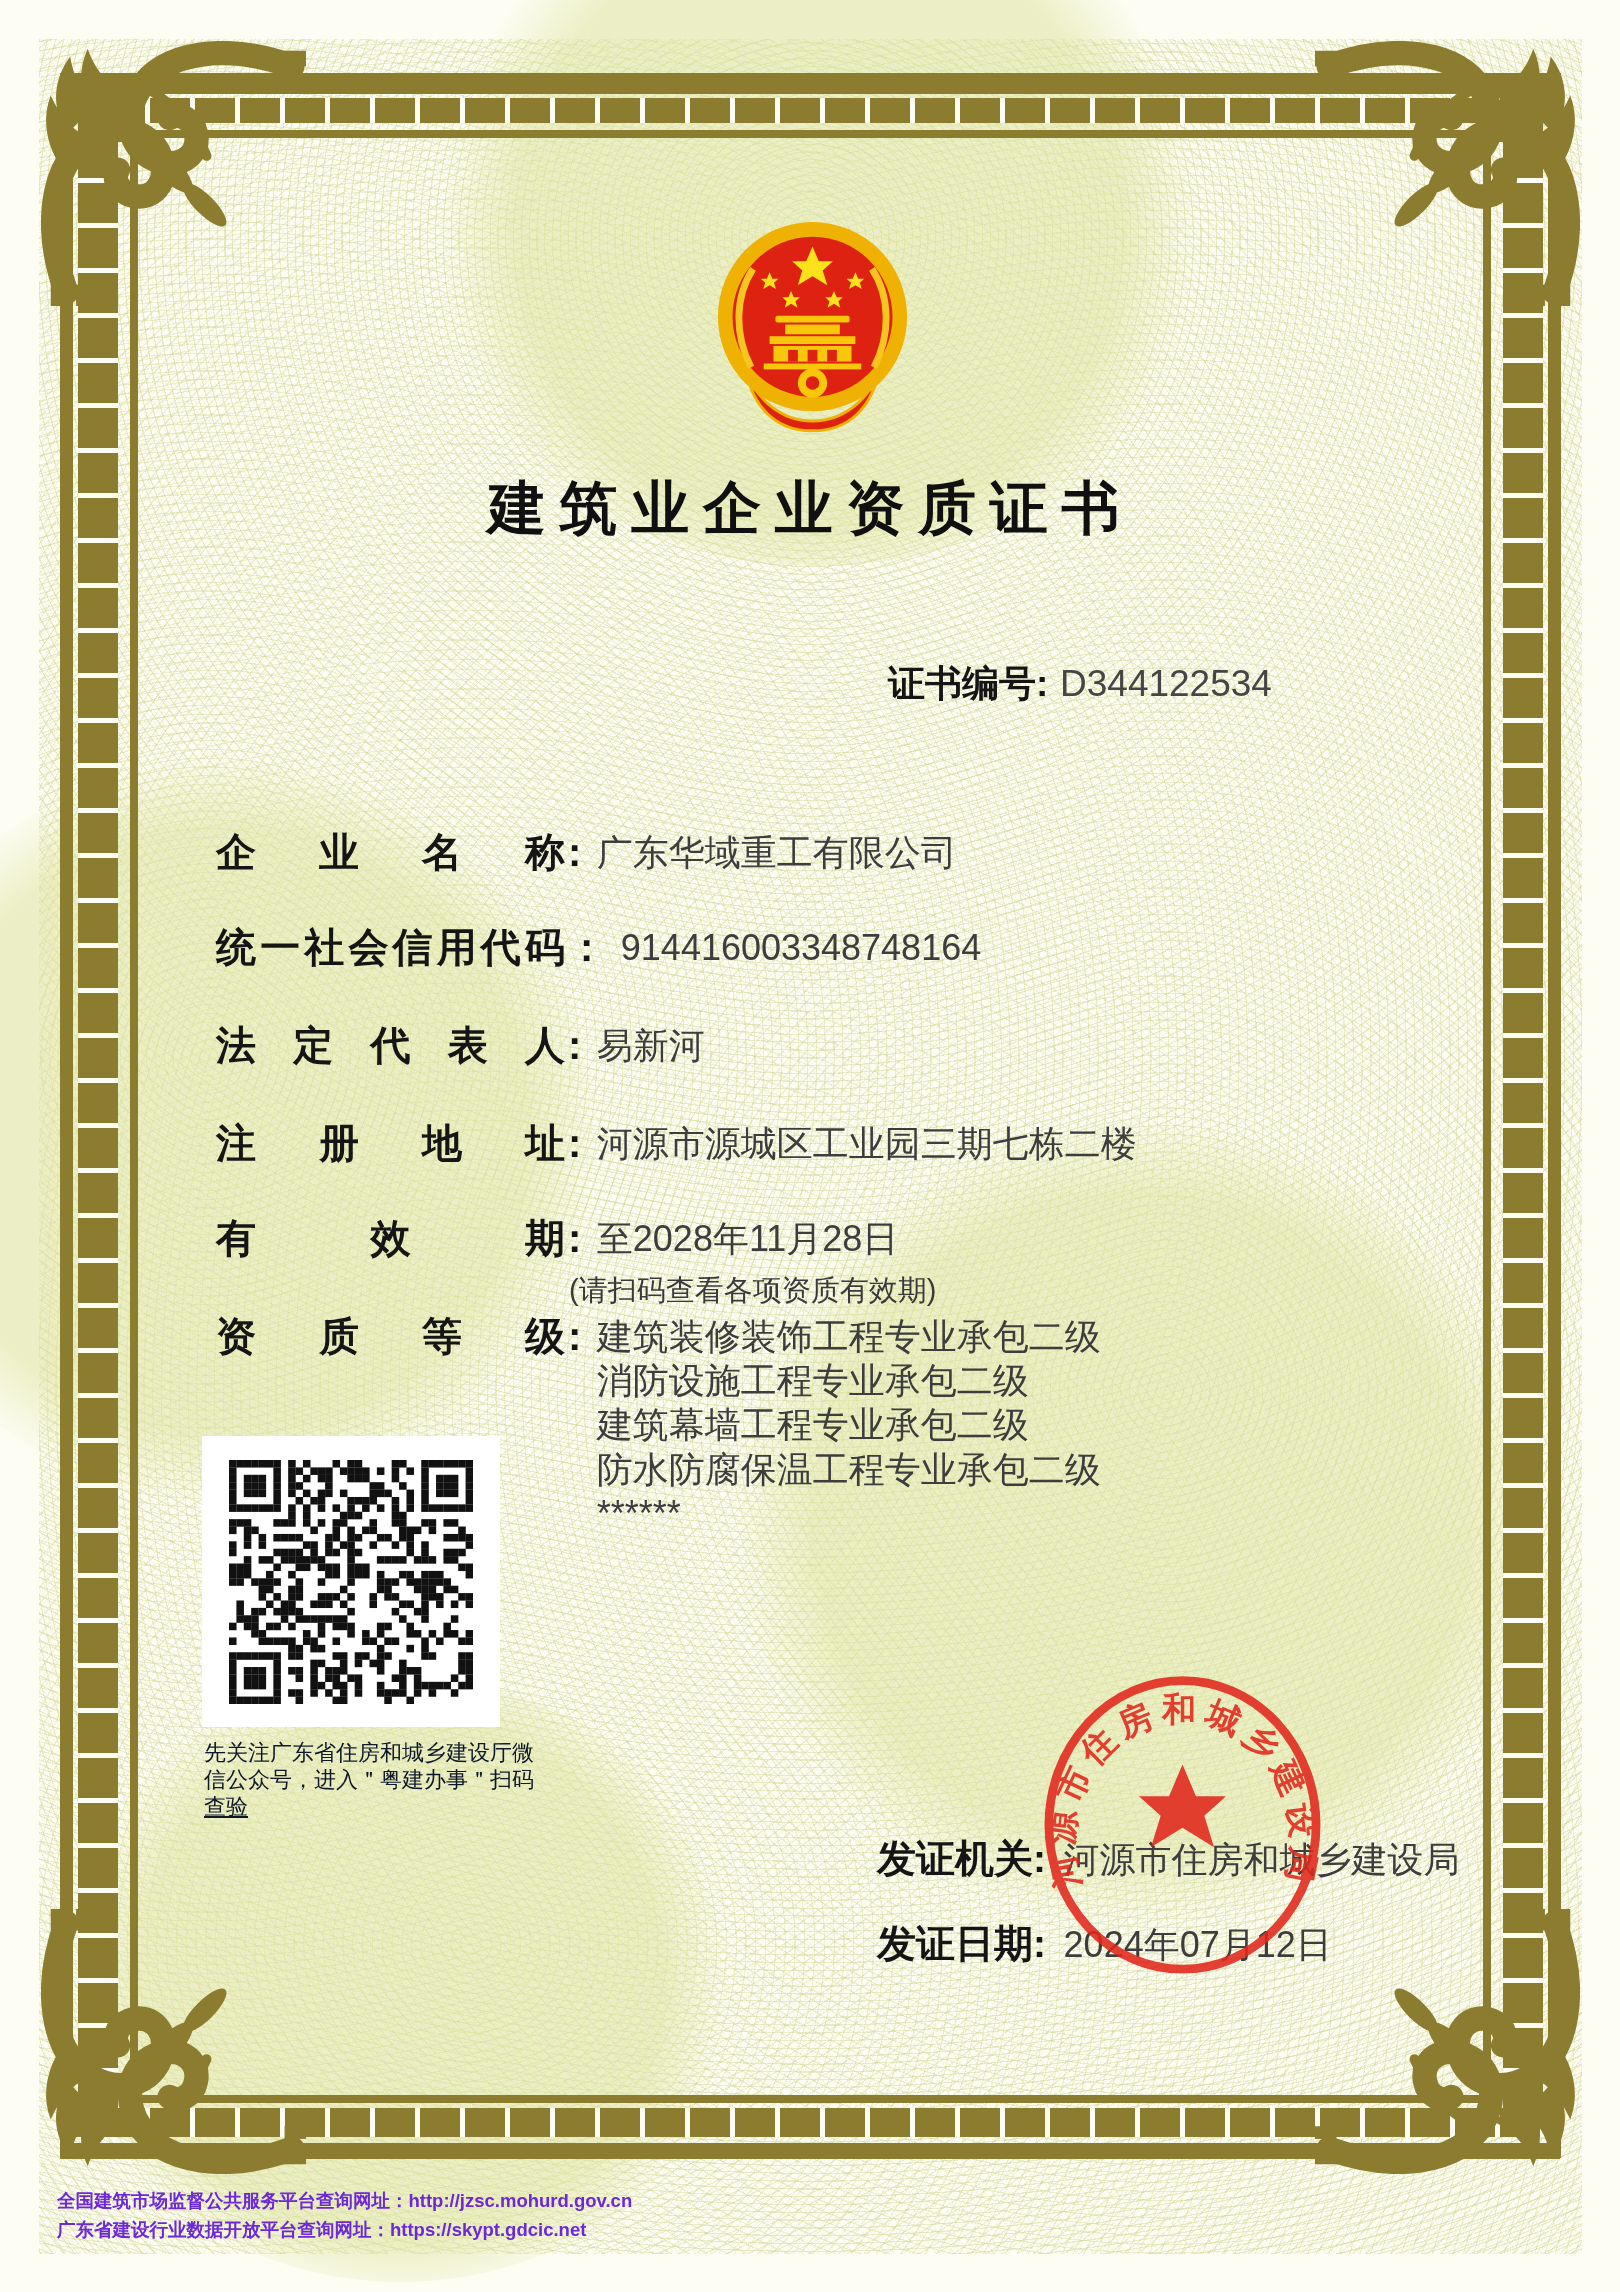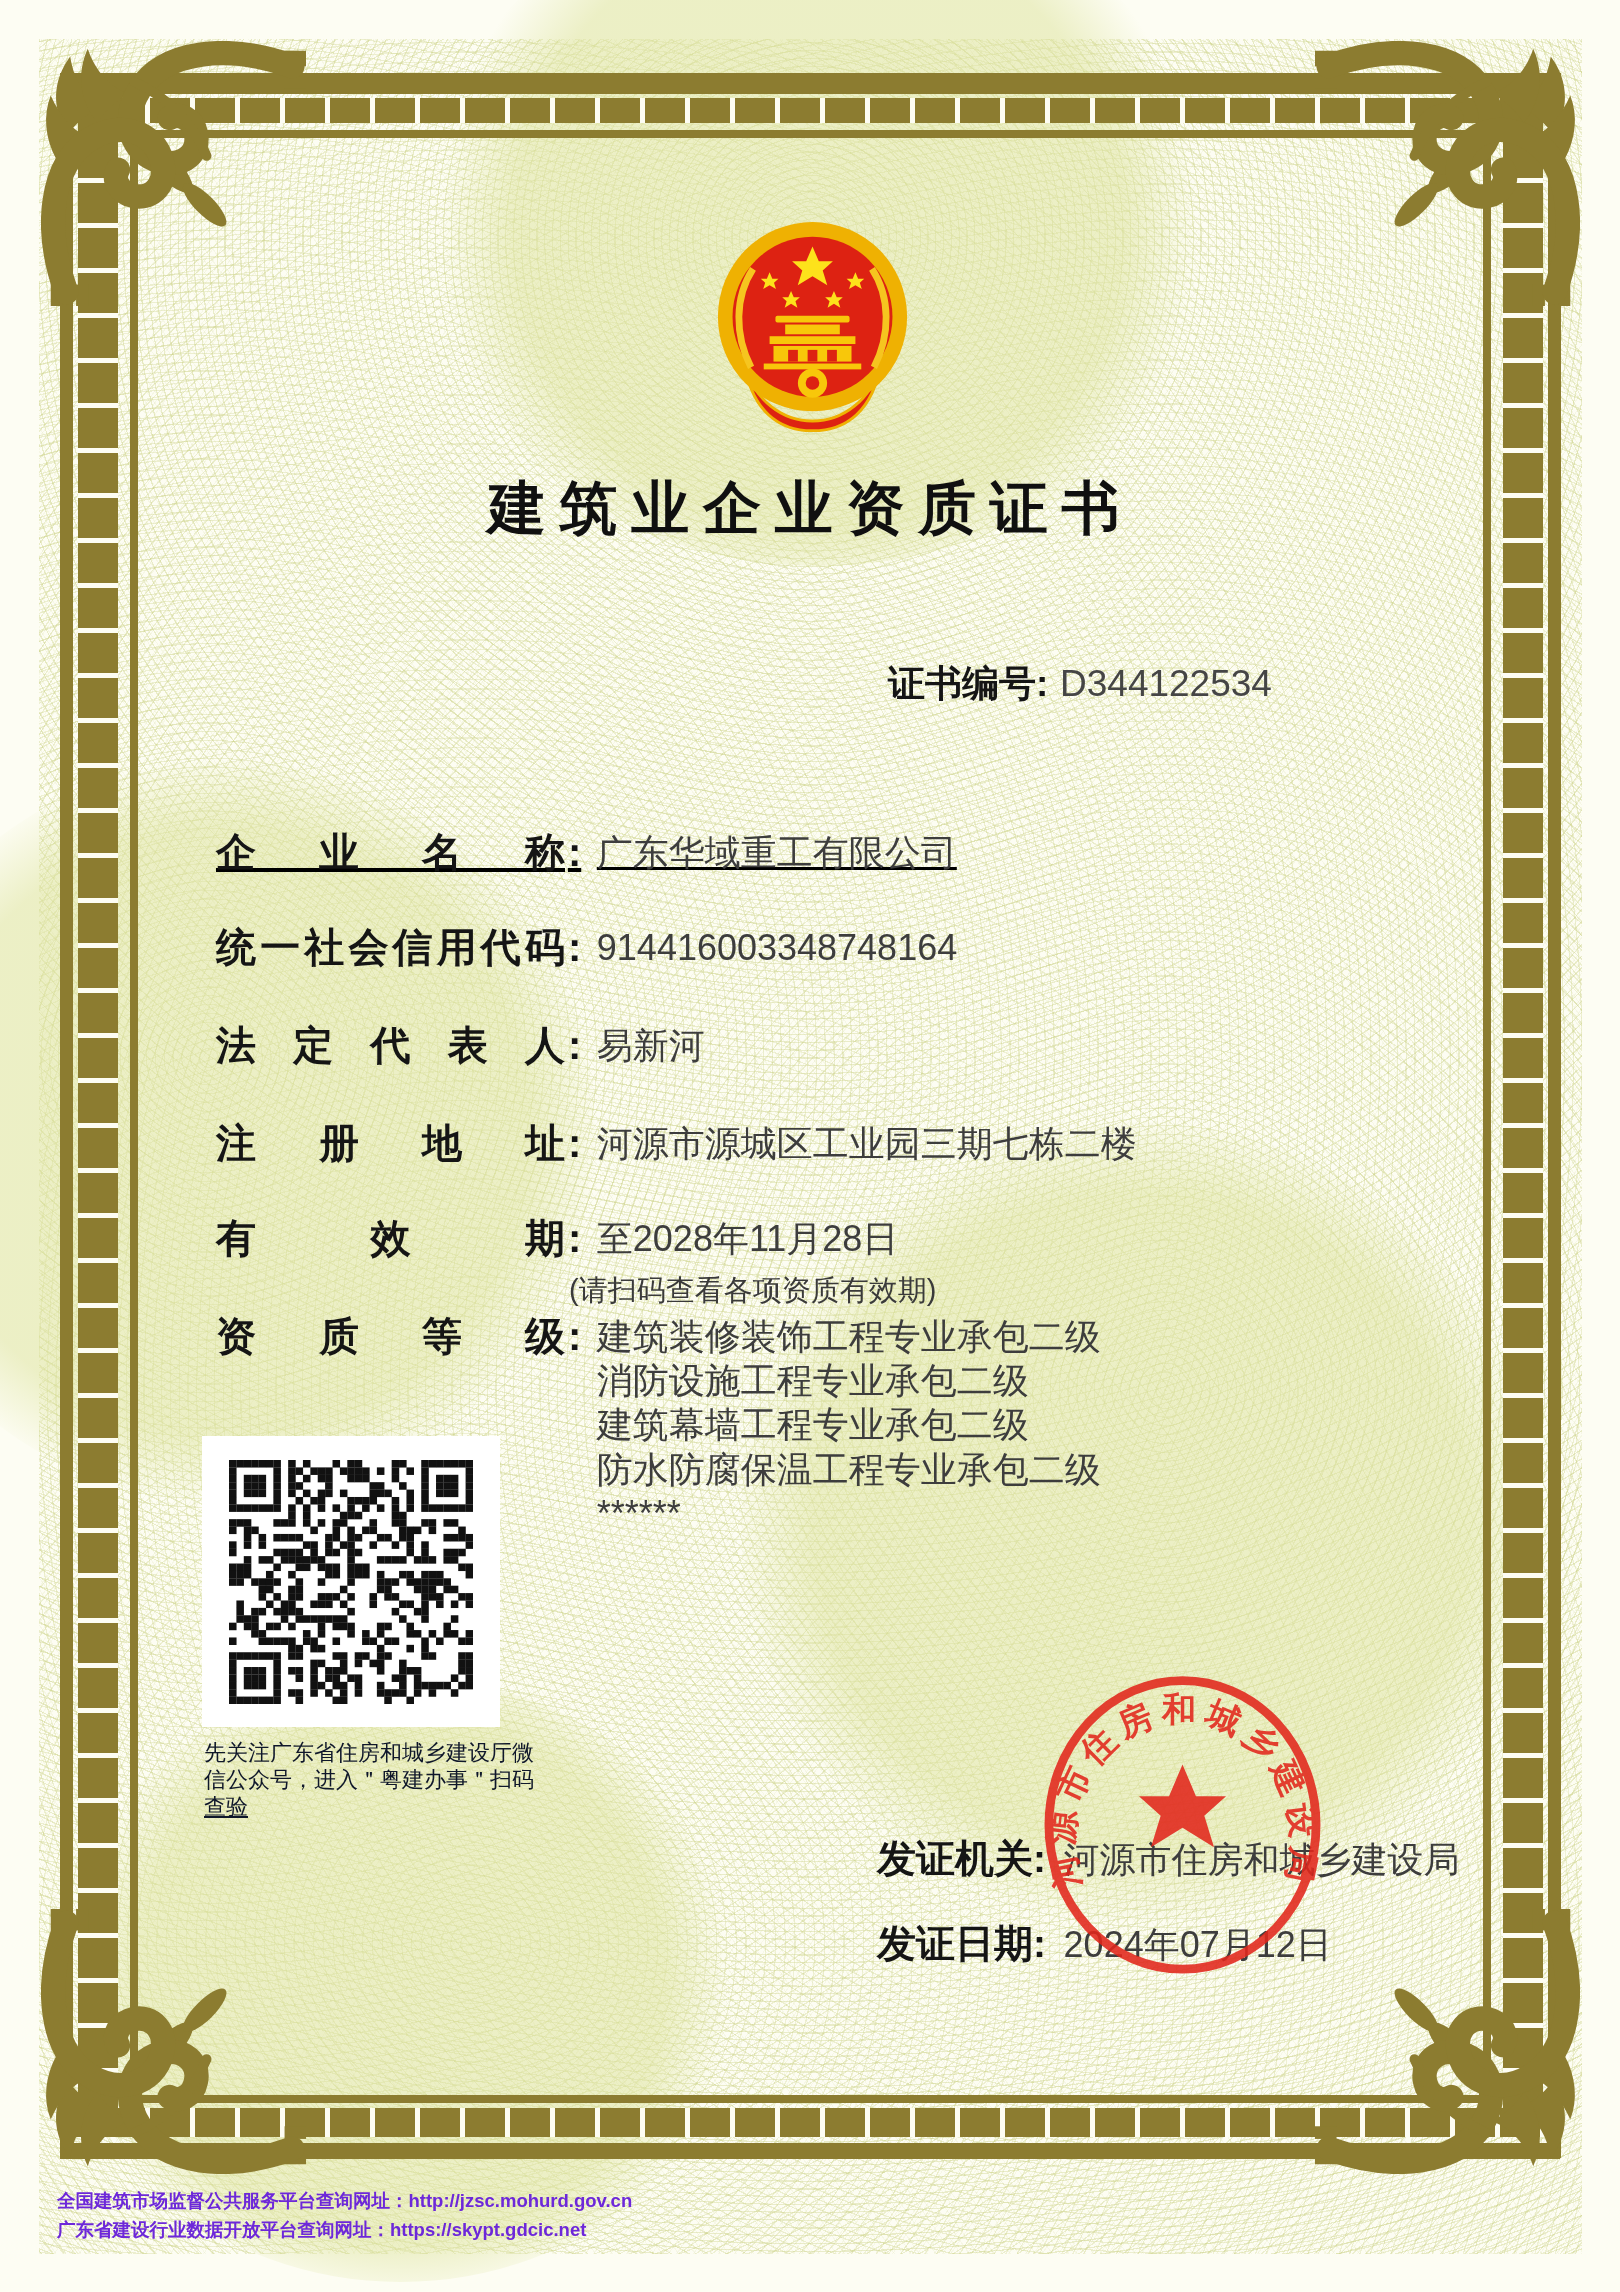--- a/index.html
+++ b/index.html
@@ -131,26 +131,26 @@
     <circle cx="101" cy="168" r="15" fill="#f8c70a"></circle>
     <circle cx="101" cy="168" r="7" fill="#dd2212"></circle>
   </svg>
 
   <div class="title">建筑业企业资质证书</div>
 
   <div class="certno">
     <span class="lab">证书编号:</span><span class="v">D344122534</span>
   </div>
 
-  <div class="row" style="top:831px;text-decoration:underline;">
+  <div class="row" style="top:831px;">
     <span class="lbl">企业名称</span>
       <span class="colon">:</span>
     <span class="val">广东华域重工有限公司</span>
   </div>
-  <div class="row" style="top:926px;">
+  <div class="row" style="top:926px;gap:12px;">
     <span class="lbl">统一社会信用代码</span>
       <span class="colon">:</span>
     <span class="val">914416003348748164</span>
   </div>
   <div class="row" style="top:1024px;">
     <span class="lbl">法定代表人</span>
       <span class="colon">:</span>
     <span class="val">易新河</span>
   </div>
   <div class="row" style="top:1122px;">

